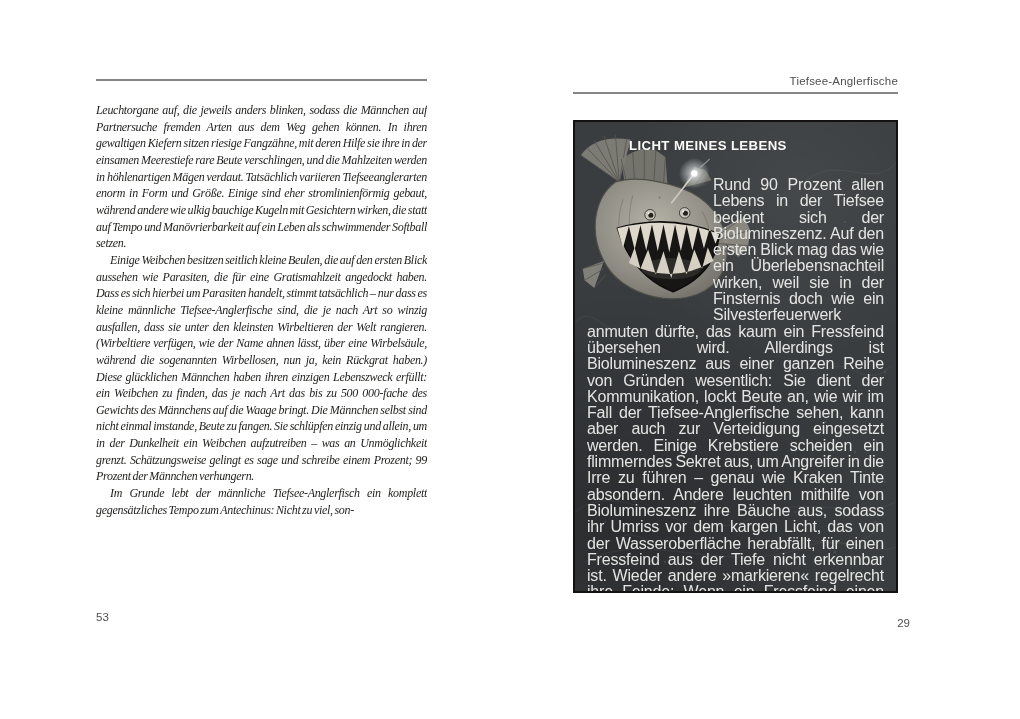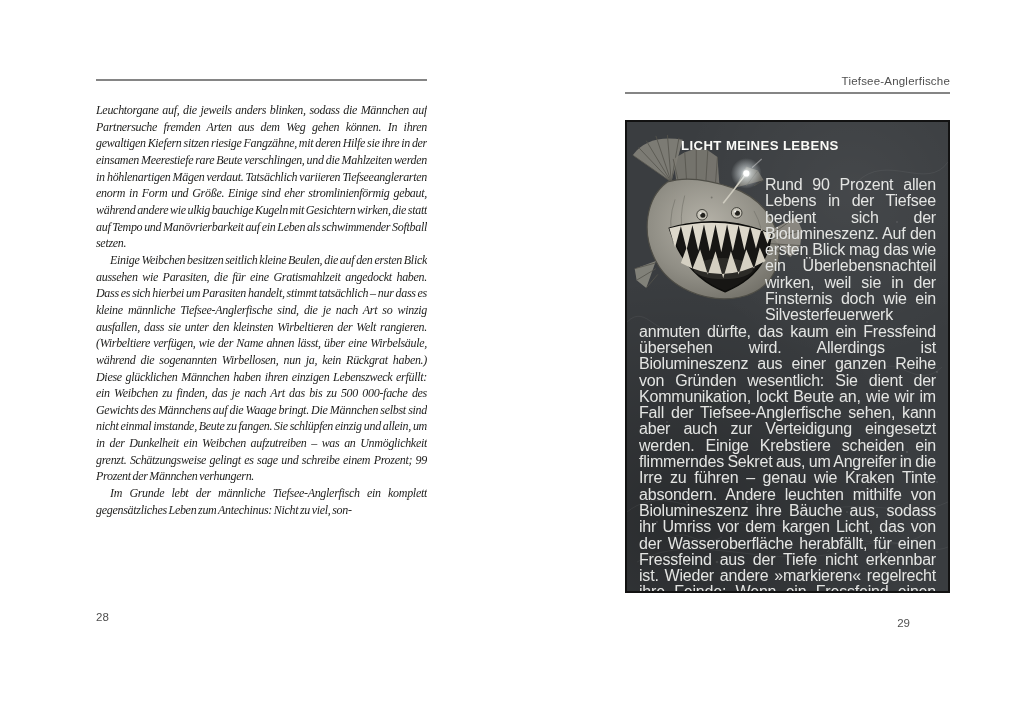--- a/index.html
+++ b/index.html
@@ -7,21 +7,21 @@
     width:1020px; height:719px;
     background:#ffffff;
     position:relative;
     font-family:"Liberation Sans", sans-serif;
     overflow:hidden;
   }
 
   
   .page-col { position:absolute; top:75px; }
   .page-left  { left:96px;  width:331px; }
-  .page-right { left:625px; width:325px; }
+  .page-right { left:573px; width:325px; }
 
   .running-header {
     font-size:11.5px; color:#4f4f4f; letter-spacing:0.2px;
     line-height:13px;
   }
   .page-right .running-header { text-align:right; }
   .header-rule { height:2px; background:#858585; margin-top:4px; }
 
   
   .body-text {
@@ -83,21 +83,21 @@
 </style>
 </head>
 <body>
 
 <div class="page-col page-left">
   <div class="header-rule"></div>
 
   <div class="body-text">
     <p>Leuchtorgane auf, die jeweils anders blinken, sodass die Männchen auf Partnersuche fremden Arten aus dem Weg gehen können. In ihren gewaltigen Kiefern sitzen riesige Fangzähne, mit deren Hilfe sie ihre in der einsamen Meerestiefe rare Beute verschlingen, und die Mahlzeiten werden in höhlenartigen Mägen verdaut. Tatsächlich variieren Tiefseeanglerarten enorm in Form und Größe. Einige sind eher stromlinienförmig gebaut, während andere wie ulkig bauchige Kugeln mit Gesichtern wirken, die statt auf Tempo und Manövrierbarkeit auf ein Leben als schwimmender Softball setzen.</p>
     <p class="indent">Einige Weibchen besitzen seitlich kleine Beulen, die auf den ersten Blick aussehen wie Parasiten, die für eine Gratismahlzeit angedockt haben. Dass es sich hierbei um Parasiten handelt, stimmt tatsächlich – nur dass es kleine männliche Tiefsee-Anglerfische sind, die je nach Art so winzig ausfallen, dass sie unter den kleinsten Wirbeltieren der Welt rangieren. (Wirbeltiere verfügen, wie der Name ahnen lässt, über eine Wirbelsäule, während die sogenannten Wirbellosen, nun ja, kein Rückgrat haben.) Diese glücklichen Männchen haben ihren einzigen Lebenszweck erfüllt: ein Weibchen zu finden, das je nach Art das bis zu 500 000-fache des Gewichts des Männchens auf die Waage bringt. Die Männchen selbst sind nicht einmal imstande, Beute zu fangen. Sie schlüpfen einzig und allein, um in der Dunkelheit ein Weibchen aufzutreiben – was an Unmöglichkeit grenzt. Schätzungsweise gelingt es sage und schreibe einem Prozent; 99 Prozent der Männchen verhungern.</p>
-    <p class="indent">Im Grunde lebt der männliche Tiefsee-Anglerfisch ein komplett gegensätzliches Leben zum Antechinus: Nicht zu viel, son-</p>
+    <p class="indent">Im Grunde lebt der männliche Tiefsee-Anglerfisch ein komplett gegensätzliches Tempo zum Antechinus: Nicht zu viel, son-</p>
   </div>
 </div>
 
 <div class="page-col page-right">
   <div class="running-header">Tiefsee-Anglerfische</div>
   <div class="header-rule"></div>
 
   <div class="infobox">
 
     <svg class="box-texture" viewBox="0 0 321 469" preserveAspectRatio="none" aria-hidden="true">
@@ -227,14 +227,14 @@
     </svg>
 
     <div class="box-title">LICHT MEINES LEBENS</div>
 
     <div class="box-body">
       <span class="fish-float"></span><span>Rund 90 Prozent allen Lebens in der Tiefsee bedient sich der Biolumineszenz. Auf den ersten Blick mag das wie ein Überlebensnachteil wirken, weil sie in der Finsternis doch wie ein Silvesterfeuerwerk anmuten dürfte, das kaum ein Fressfeind übersehen wird. Allerdings ist Biolumineszenz aus einer ganzen Reihe von Gründen wesentlich: Sie dient der Kommunikation, lockt Beute an, wie wir im Fall der Tiefsee-Anglerfische sehen, kann aber auch zur Verteidigung eingesetzt werden. Einige Krebstiere scheiden ein flimmerndes Sekret aus, um Angreifer in die Irre zu führen – genau wie Kraken Tinte absondern. Andere leuchten mithilfe von Biolumineszenz ihre Bäuche aus, sodass ihr Umriss vor dem kargen Licht, das von der Wasseroberfläche herabfällt, für einen Fressfeind aus der Tiefe nicht erkennbar ist. Wieder andere »markieren« regelrecht ihre Feinde: Wenn ein Fressfeind einen leuchtenden Körperteil erbeutet hat und sofern dieser Fressfeind durchsichtig ist (was dort in der Tiefe anscheinend en vogue ist), leuchtet der Körperteil im Magen weiter und macht den Fressfeind seinerseits sichtbar wie einen Bankräuber, auf den eine Farbbombe niedergeregnet ist.</span>
     </div>
   </div>
 </div>
 
-<div class="page-number pn-left">28</div>
+<div class="page-number pn-left">53</div>
 <div class="page-number pn-right">29</div>
 
 </body></html>

